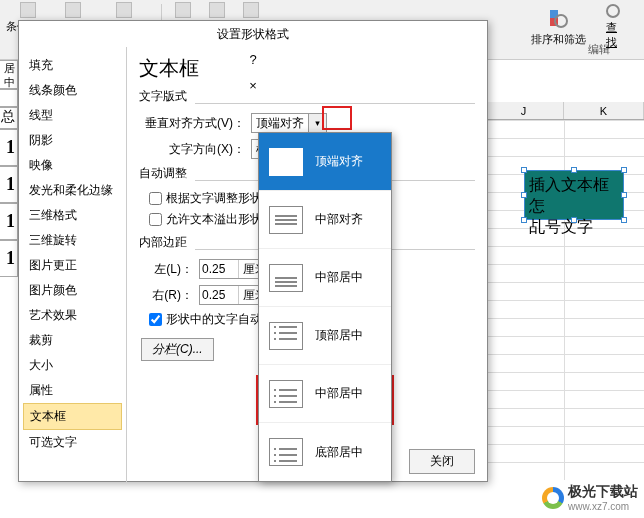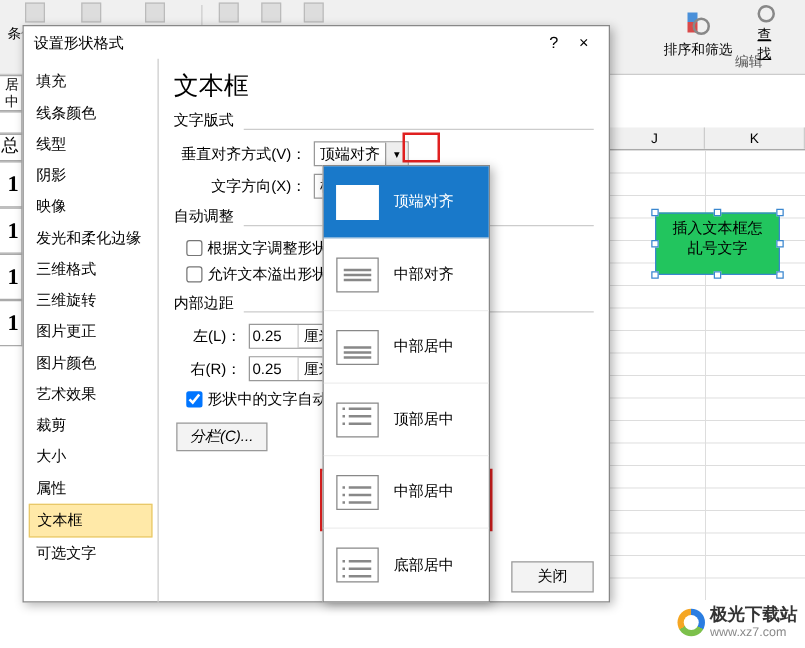--- a/index.html
+++ b/index.html
@@ -24,32 +24,32 @@
   .left-cells { position: absolute; left: 0; top: 60px; width: 18px; }
   .left-cells .partial { height: 24px; border: 1px solid #aaa; border-left: none; font-size: 11px; text-align: right; padding-right: 2px; overflow: hidden; }
   .left-cells .row { height: 37px; border: 1px solid #aaa; border-left: none; font-size: 18px; line-height: 34px; font-family: serif; font-weight: bold; text-align: right; padding-right: 2px; overflow: hidden; }
 
   
   .grid-area { position: absolute; right: 0; top: 60px; width: 160px; height: 420px; background: #fff; }
   .col-headers { position: absolute; top: 42px; left: 0; right: 0; height: 18px; display: flex; border-bottom: 1px solid #aaa; }
   .col-h { flex: 1; text-align: center; font-size: 11px; border-right: 1px solid #ccc; background: #f0f0f0; line-height: 18px; }
   .grid-lines { position: absolute; top: 60px; left: 0; right: 0; bottom: 0; }
   .grid-lines::before { content: ""; position: absolute; inset: 0; background-image: linear-gradient(#ddd 1px, transparent 1px), linear-gradient(90deg, #ddd 1px, transparent 1px); background-size: 80px 18px; }
-  .textbox-obj { position: absolute; right: 20px; top: 110px; width: 100px; height: 50px; border: 1px solid #3a87cf; background: #22c55e; padding: 4px; font-size: 12px; line-height: 1.3; text-align: center; }
+  .textbox-obj { position: absolute; right: 20px; top: 110px; width: 100px; height: 50px; border: 1px solid #3a87cf; background: #0f766e; padding: 4px; font-size: 16px; line-height: 1.3; }
   .tb-handle { position: absolute; width: 6px; height: 6px; background: #fff; border: 1px solid #3a87cf; }
   .tb-handle.tl { left: -4px; top: -4px; } .tb-handle.tr { right: -4px; top: -4px; }
   .tb-handle.bl { left: -4px; bottom: -4px; } .tb-handle.br { right: -4px; bottom: -4px; }
   .tb-handle.tm { left: 50%; top: -4px; margin-left: -3px; }
   .tb-handle.bm { left: 50%; bottom: -4px; margin-left: -3px; }
   .tb-handle.lm { left: -4px; top: 50%; margin-top: -3px; }
   .tb-handle.rm { right: -4px; top: 50%; margin-top: -3px; }
 
   
   .dialog { position: absolute; left: 18px; top: 20px; width: 470px; height: 462px; background: #fff; border: 1px solid #888; box-shadow: 2px 2px 8px rgba(0,0,0,0.3); }
-  .dlg-title { height: 26px; line-height: 26px; padding: 0 8px; font-size: 12px; display: flex; align-items: center; }
+  .dlg-title { height: 26px; line-height: 26px; padding: 0 8px; font-size: 12px; display: flex; align-items: center; flex-direction: column; }
   .dlg-title .t { flex: 1; }
   .dlg-title .help, .dlg-title .close { width: 24px; text-align: center; font-size: 13px; cursor: pointer; }
   .dlg-body { display: flex; height: 435px; }
 
   
   .sidebar { width: 108px; border-right: 1px solid #ccc; padding: 6px 4px; }
   .sidebar-item { padding: 4px 6px; font-size: 12px; cursor: pointer; }
   .sidebar-item.selected { background: #ffe9a8; border: 1px solid #e8c86a; }
 
   

